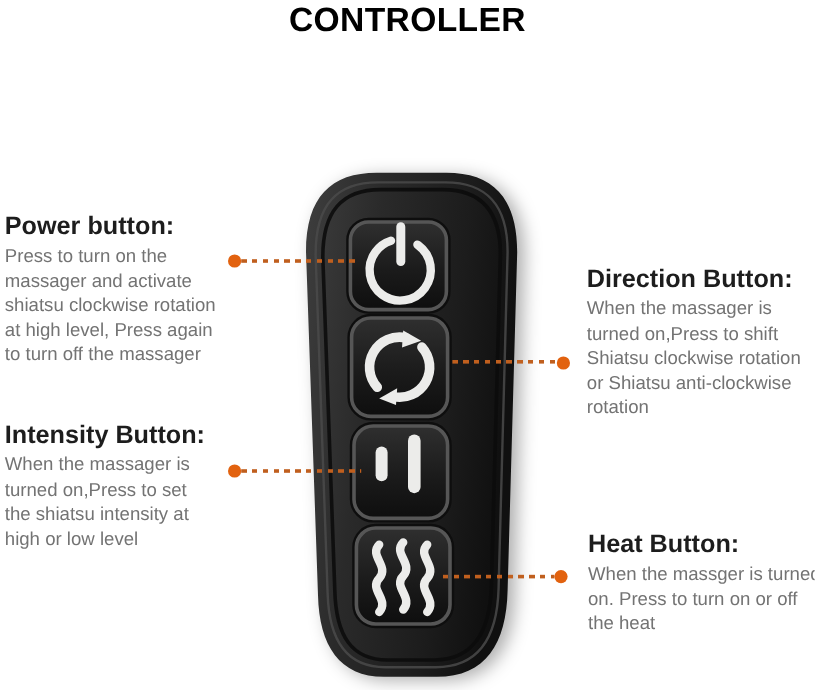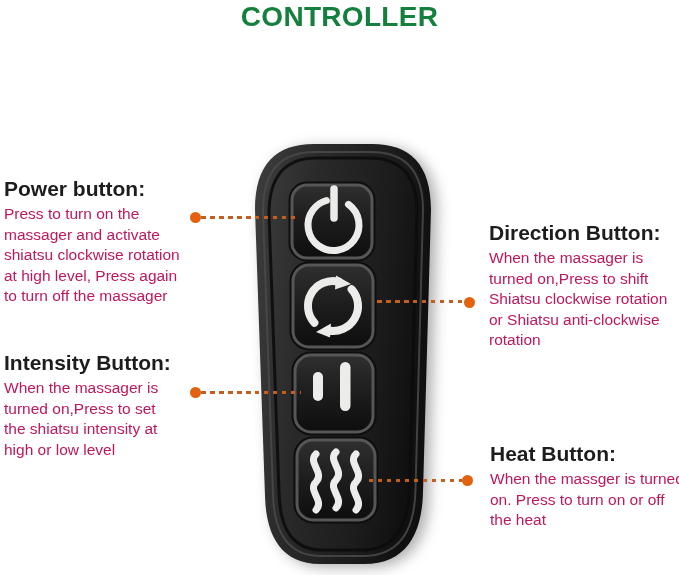--- a/index.html
+++ b/index.html
@@ -2,25 +2,25 @@
 <html><head>
 <meta charset="utf-8">
 <style>
   html,body{margin:0;padding:0;background:#ffffff;}
   .stage{
     position:relative;width:679px;height:575px;background:#ffffff;
     overflow:hidden;font-family:"Liberation Sans", sans-serif;
   }
   .page-title{
     position:absolute;top:1px;left:0;right:0;text-align:center;
-    font-size:28px;line-height:32px;font-weight:700;letter-spacing:.3px;color:#15803d;
+    font-size:28px;line-height:32px;font-weight:700;letter-spacing:.3px;color:#000000;
   }
   .annot{position:absolute;}
   .annot h2{margin:0;font-size:21px;line-height:25px;font-weight:600;color:#1d1d1d;}
-  .annot p{margin:3px 0 0;font-size:15.5px;line-height:20.6px;color:#be185d;white-space:pre-line;}
+  .annot p{margin:3px 0 0;font-size:15.5px;line-height:20.6px;color:#737373;white-space:pre-line;}
   .annot-power{left:4px;top:176px;width:210px;}
   .annot-direction{left:489px;top:220px;width:195px;}
   .annot-intensity{left:4px;top:350px;width:210px;}
   .annot-heat{left:490px;top:441px;width:195px;}
   .leader{
     position:absolute;height:3px;
     background:repeating-linear-gradient(90deg,#c05f1e 0 4.5px,rgba(0,0,0,0) 4.5px 9px);
   }
   .leader-power{left:201px;top:216px;width:95px;}
   .leader-direction{left:377px;top:300px;width:87px;}

